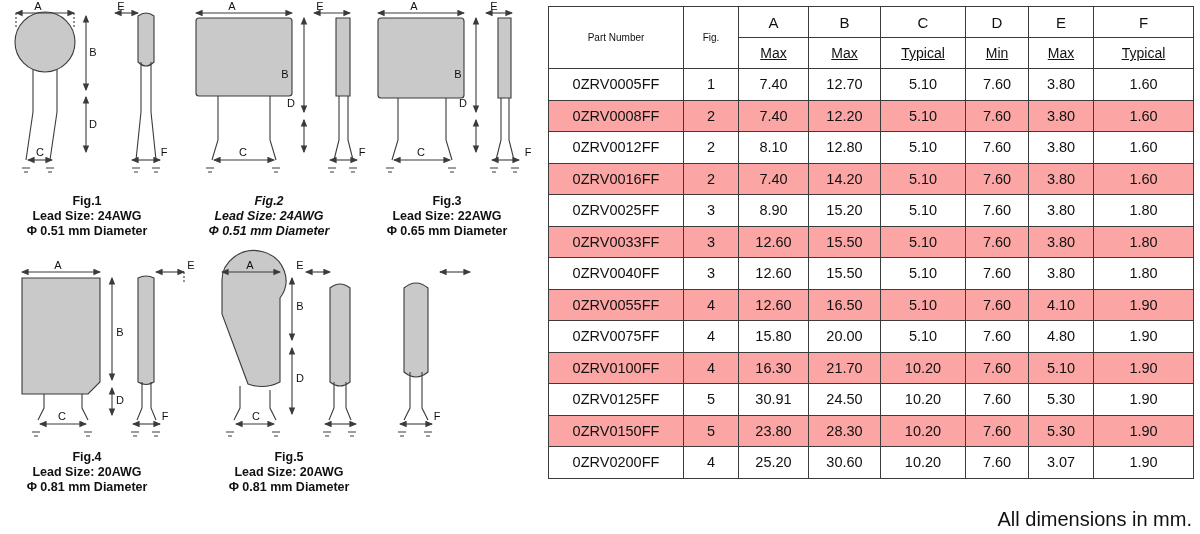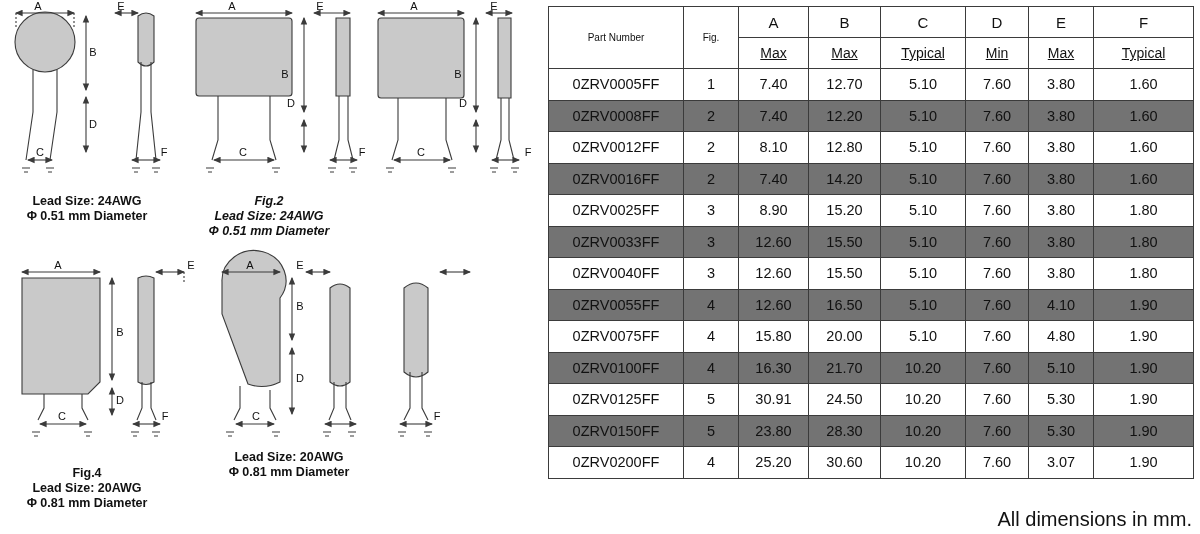--- a/index.html
+++ b/index.html
@@ -72,21 +72,21 @@
   }
   table.spec .hdr-sub {
     font-size: 14px;
     text-decoration: underline;
   }
   table.spec tbody td {
     height: 30.5px;
     font-size: 14.5px;
   }
   table.spec tbody tr.alt td {
-    background: #737373;
+    background: #fca5a5;
   }
   table.spec tbody td.partnum {
     font-size: 14.5px;
   }
   col.c-part { width: 135px; }
   col.c-fig  { width: 55px; }
   col.c-a    { width: 70px; }
   col.c-b    { width: 72px; }
   col.c-c    { width: 85px; }
   col.c-d    { width: 63px; }
@@ -270,38 +270,45 @@
         <text x="250" y="269">A</text>
         <text x="300" y="310">B</text>
         <text x="300" y="382">D</text>
         <text x="256" y="420">C</text>
         <text x="300" y="269">E</text>
         <text x="437" y="420">F</text>
       </g>
     </svg>
 
     <div class="fig-caption" style="left:0; top:194px; width:174px;">
+      <span class="ttl">Fig.1</span>
       <span class="ttl">Lead Size: 24AWG</span>
       <span class="ttl">Φ 0.51 mm Diameter</span>
     </div>
 
     <div class="fig-caption" style="left:182px; top:194px; width:174px;font-style:italic;">
       <span class="ttl">Fig.2</span>
       <span class="ttl">Lead Size: 24AWG</span>
       <span class="ttl">Φ 0.51 mm Diameter</span>
     </div>
 
-
-    <div class="fig-caption" style="left:0; top:450px; width:174px;margin-top:16px;">
+    <div class="fig-caption" style="left:360px; top:194px; width:174px;">
+      <span class="ttl">Fig.3</span>
+      <span class="ttl">Lead Size: 22AWG</span>
+      <span class="ttl">Φ 0.65 mm Diameter</span>
+    </div>
+
+    <div class="fig-caption" style="left:0; top:450px; width:174px;">
       <span class="ttl">Fig.4</span>
       <span class="ttl">Lead Size: 20AWG</span>
       <span class="ttl">Φ 0.81 mm Diameter</span>
     </div>
 
     <div class="fig-caption" style="left:202px; top:450px; width:174px;">
+      <span class="ttl">Fig.5</span>
       <span class="ttl">Lead Size: 20AWG</span>
       <span class="ttl">Φ 0.81 mm Diameter</span>
     </div>
   </div>
 
   <div class="table-wrap">
     <table class="spec">
       <colgroup>
         <col class="c-part">
           <col class="c-fig">

